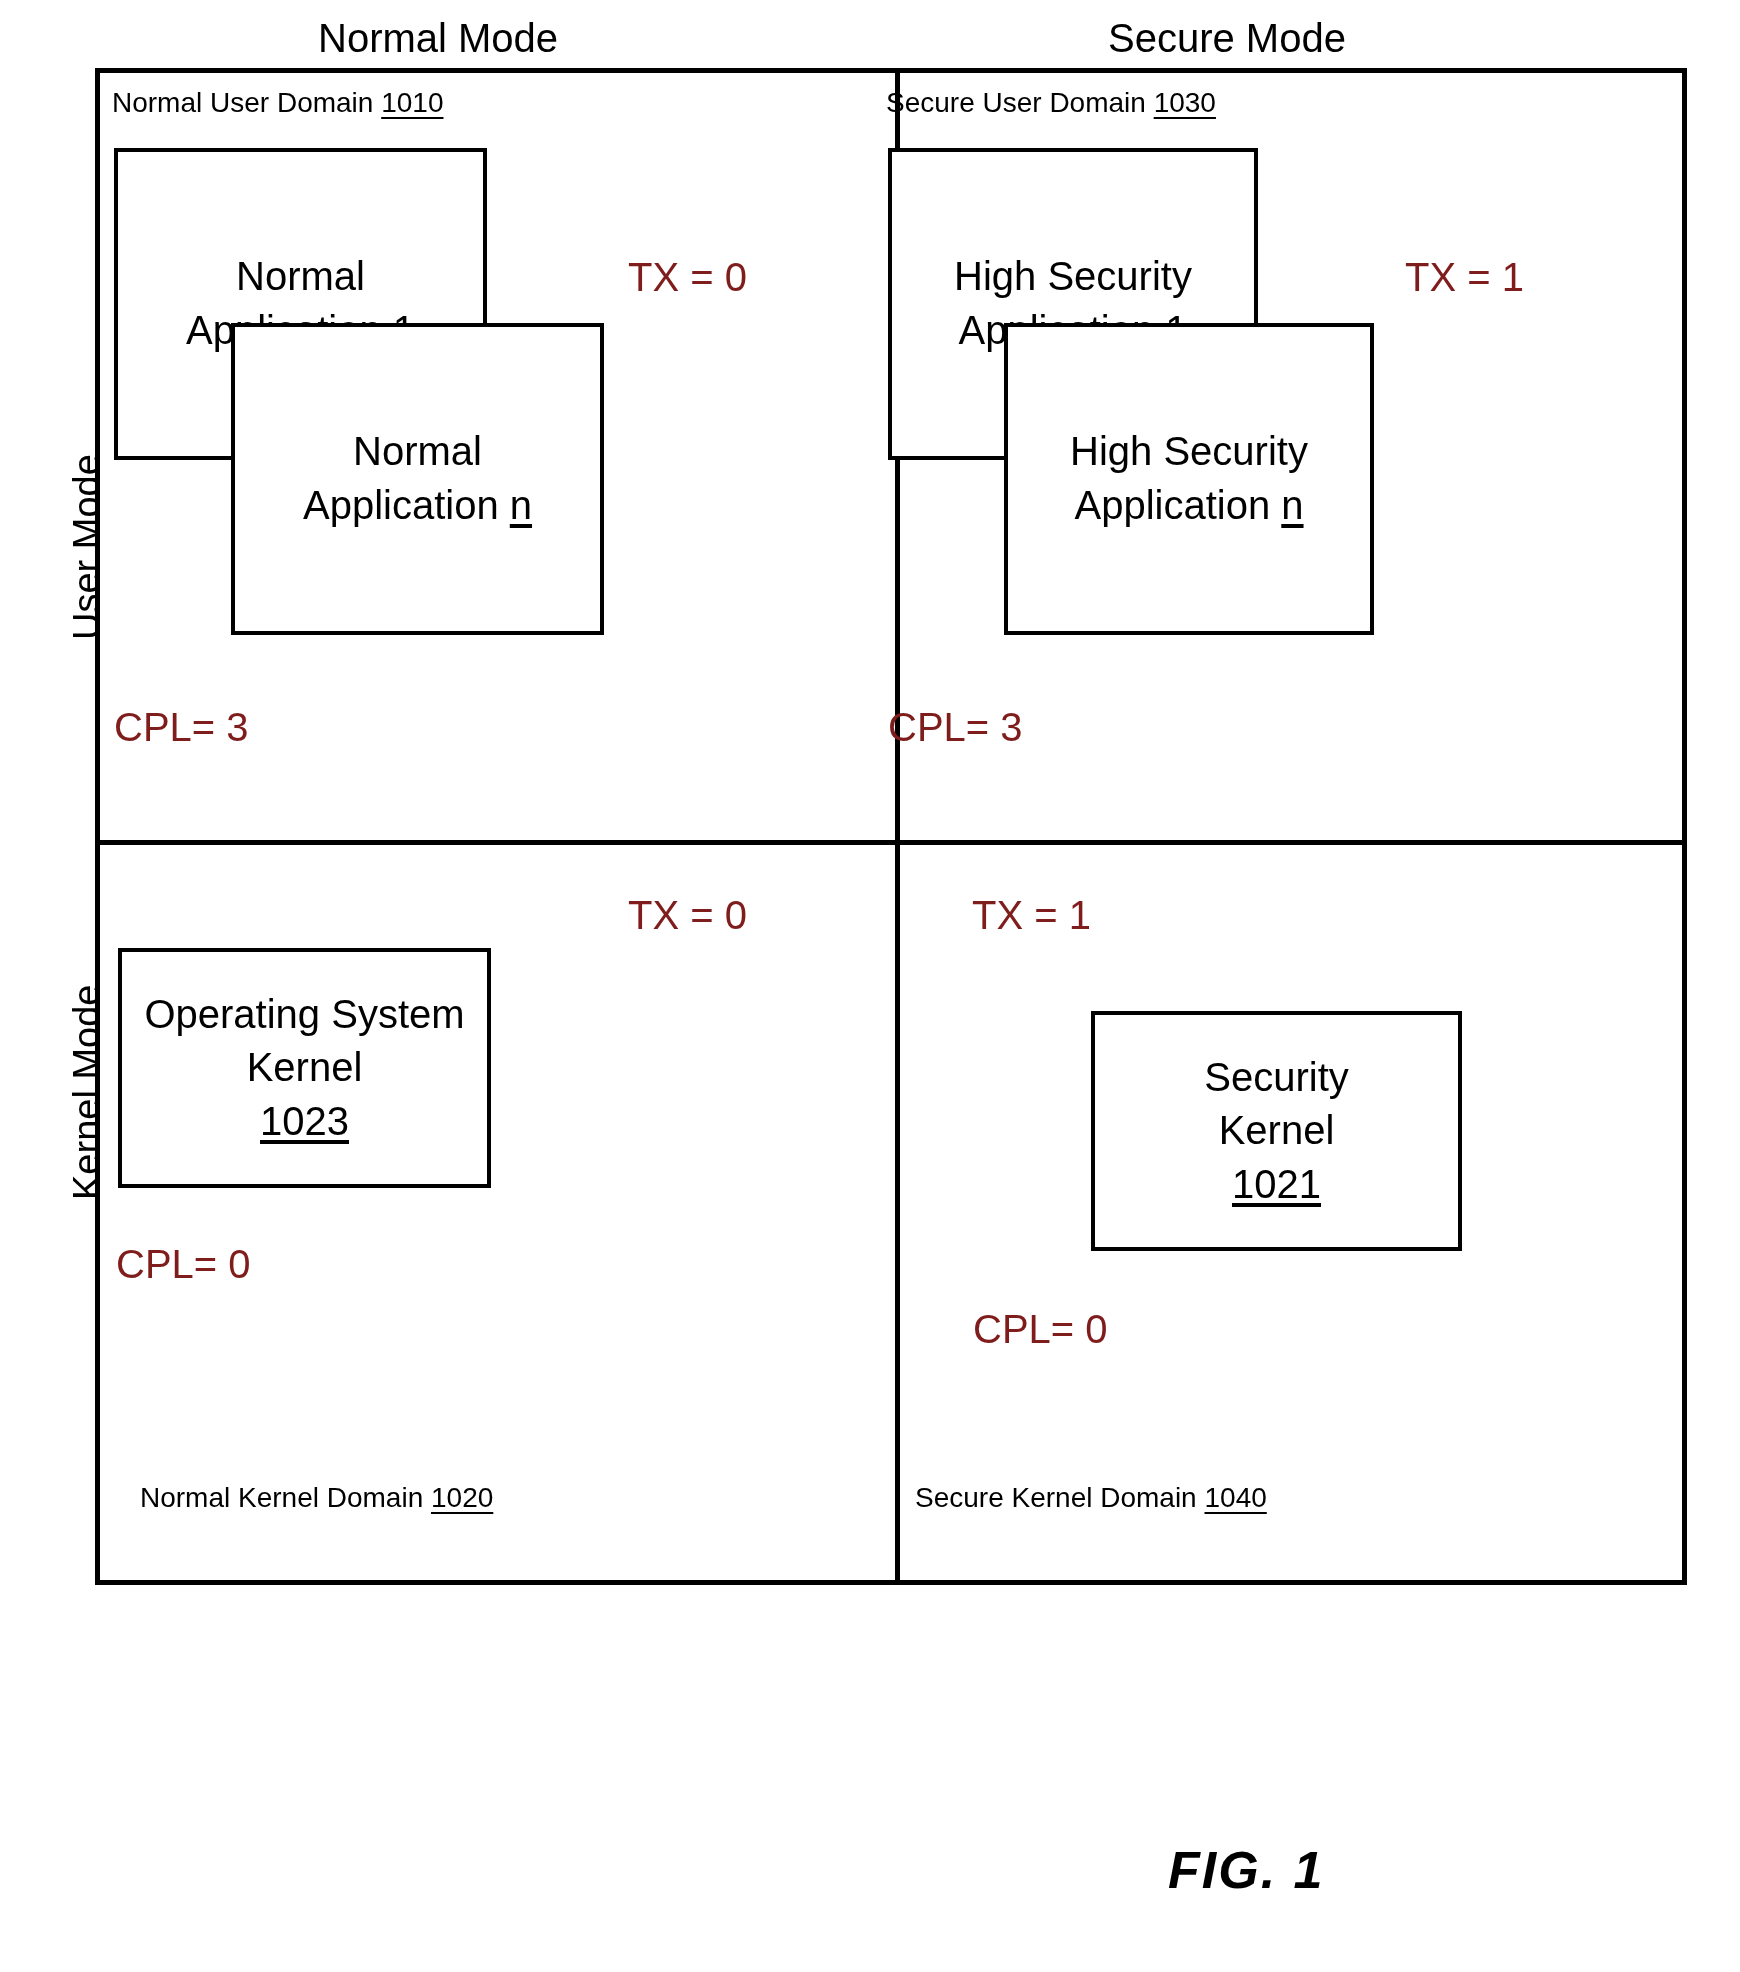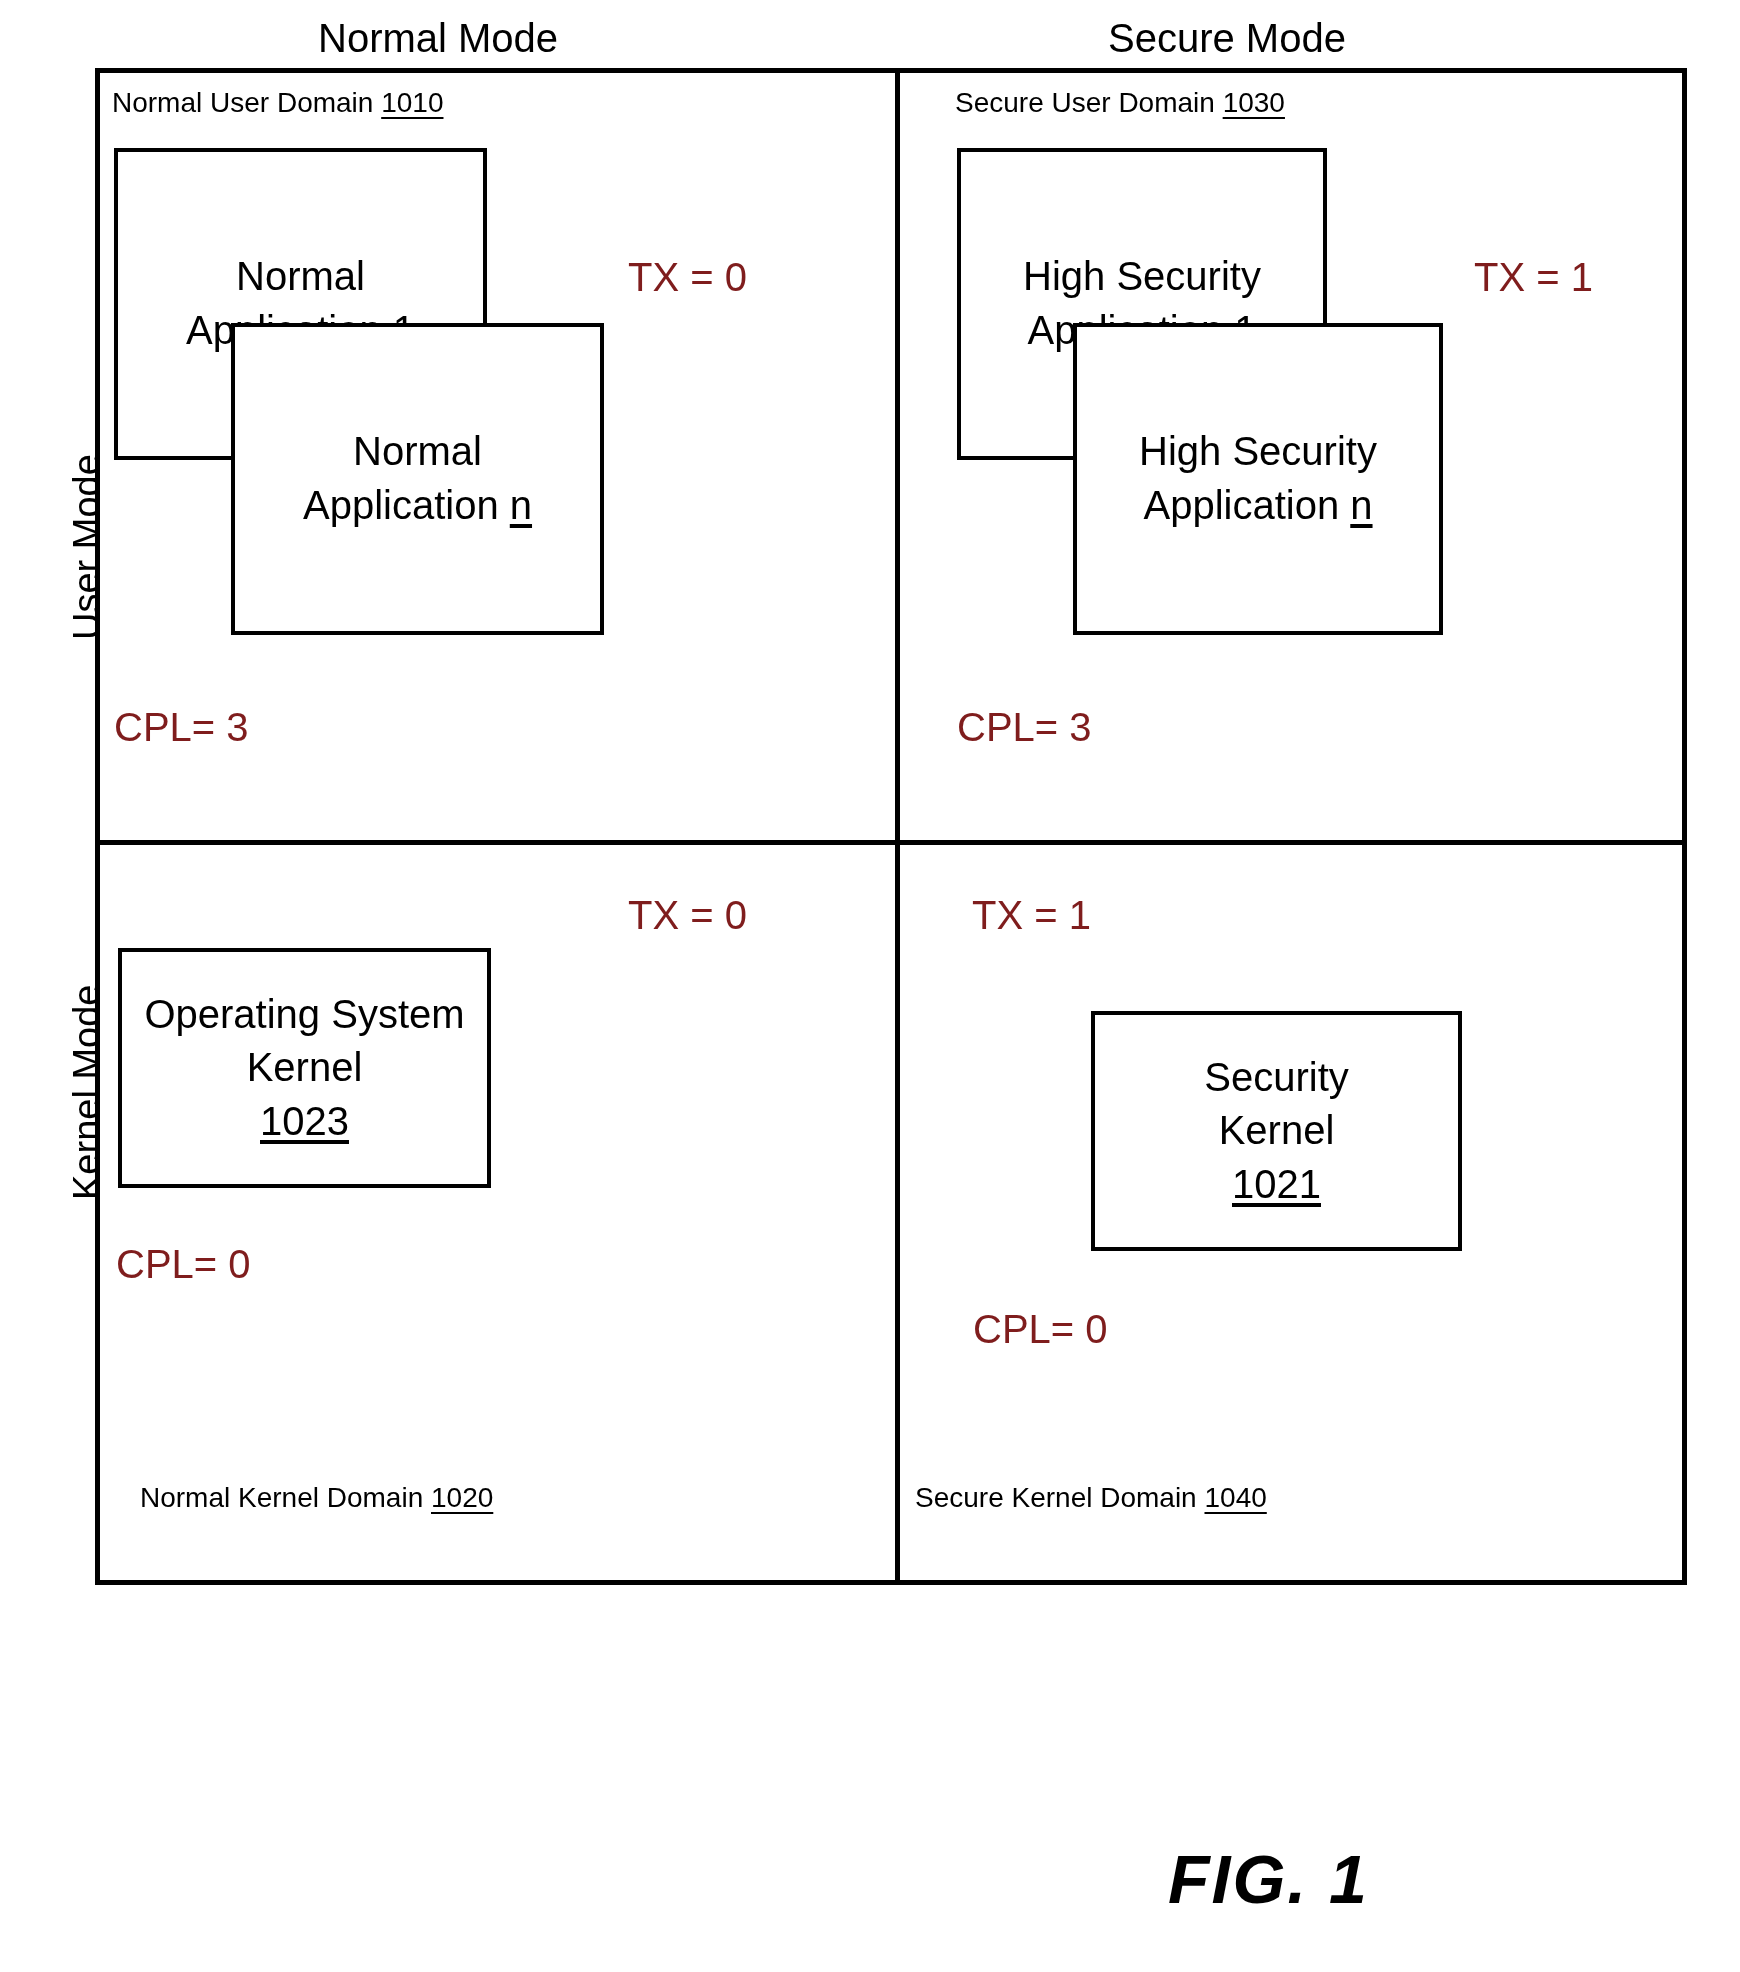--- a/index.html
+++ b/index.html
@@ -69,21 +69,21 @@
     width: 100%;
     height: 5px;
     background: #000;
   }
 
   .quadrant {
     position: absolute;
     box-sizing: border-box;
   }
   #quad-normal-user   { left: 0;     top: 0;    width: 795px; height: 767px; }
-  #quad-secure-user   { left: 843px; top: 0;    width: 787px; height: 864px; }
+  #quad-secure-user   { left: 774px; top: 0;    width: 787px; height: 864px; }
   #quad-normal-kernel { left: 0;     top: 772px; width: 795px; height: 740px; }
   #quad-secure-kernel { left: 800px; top: 772px; width: 787px; height: 740px; }
 
   
   .domain-title {
     position: absolute;
     font-size: 28px;
     white-space: nowrap;
     color: #000000;
   }
@@ -118,21 +118,21 @@
   .box-label .ref {
     text-decoration: underline;
     text-underline-offset: 5px;
   }
 
   
   #fig-caption {
     position: absolute;
     left: 1168px;
     top: 1840px;
-    font-size: 68px;
+    font-size: 52px;
     font-style: italic;
     font-weight: 700;
     letter-spacing: 2px;
     color: #000;
     white-space: nowrap;
   }
 </style>
 </head>
 <body>
 

